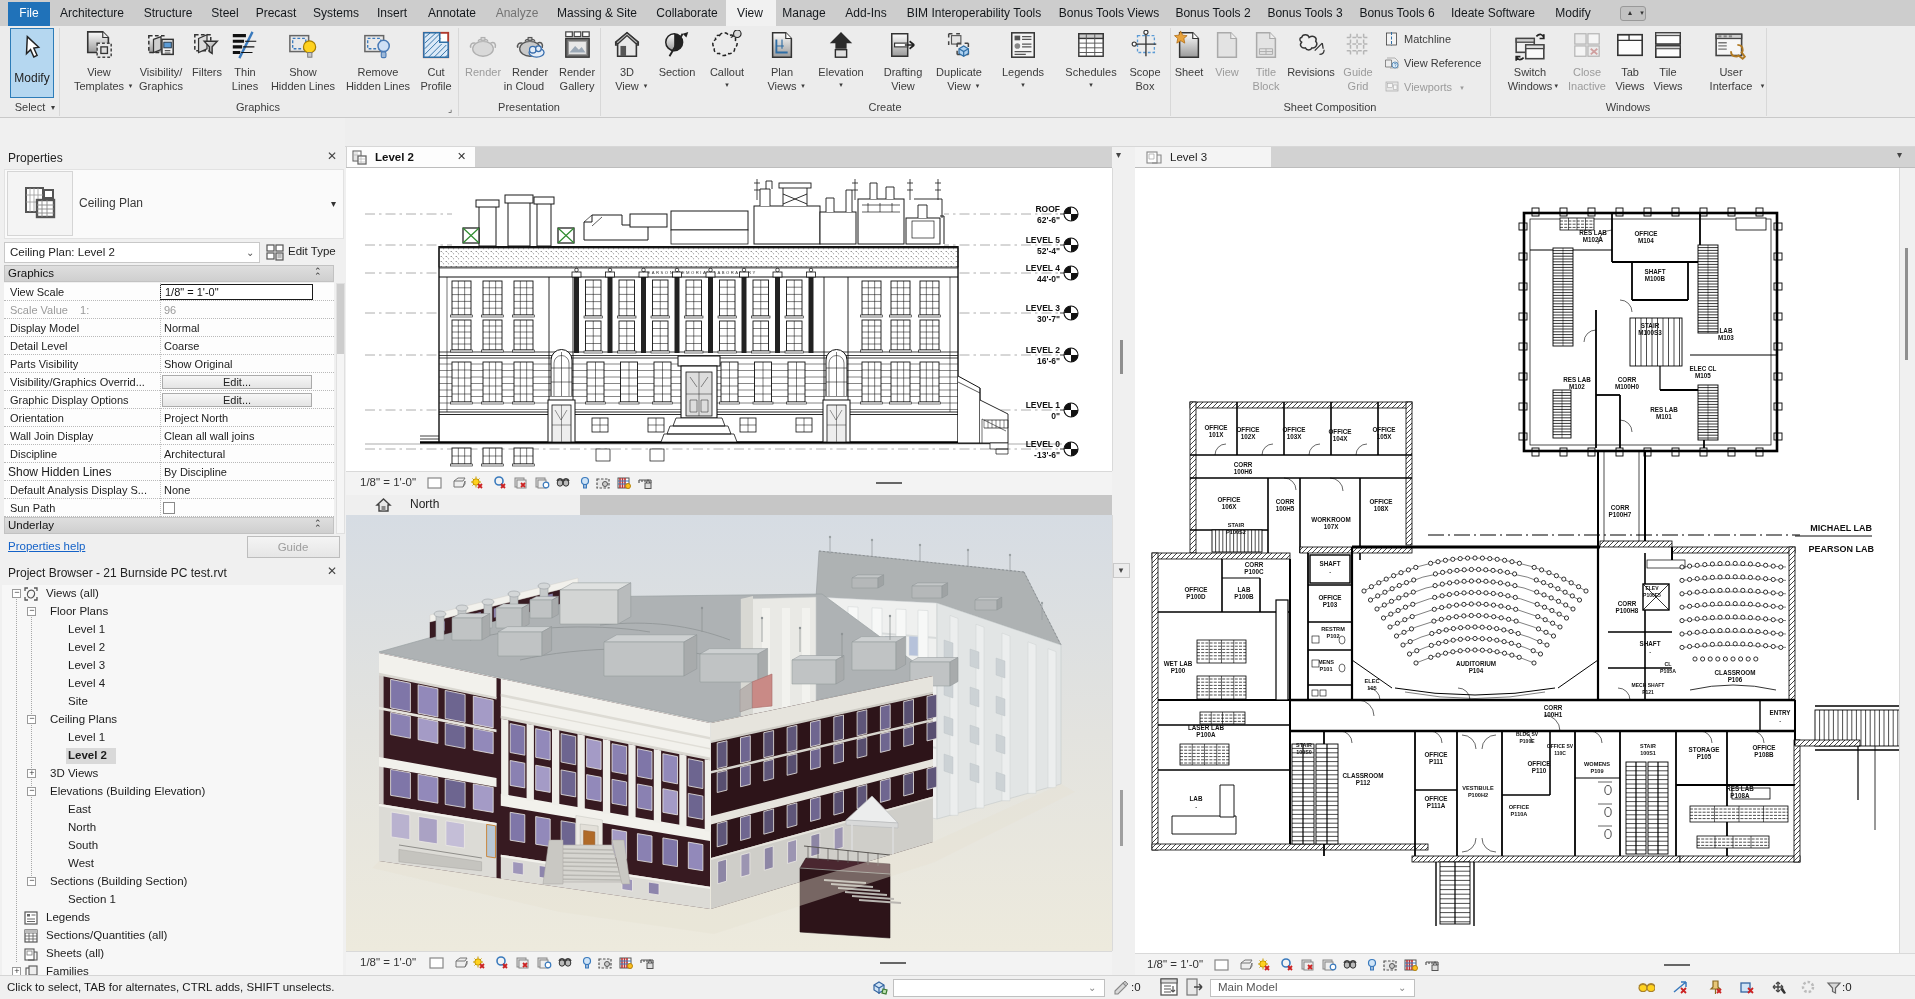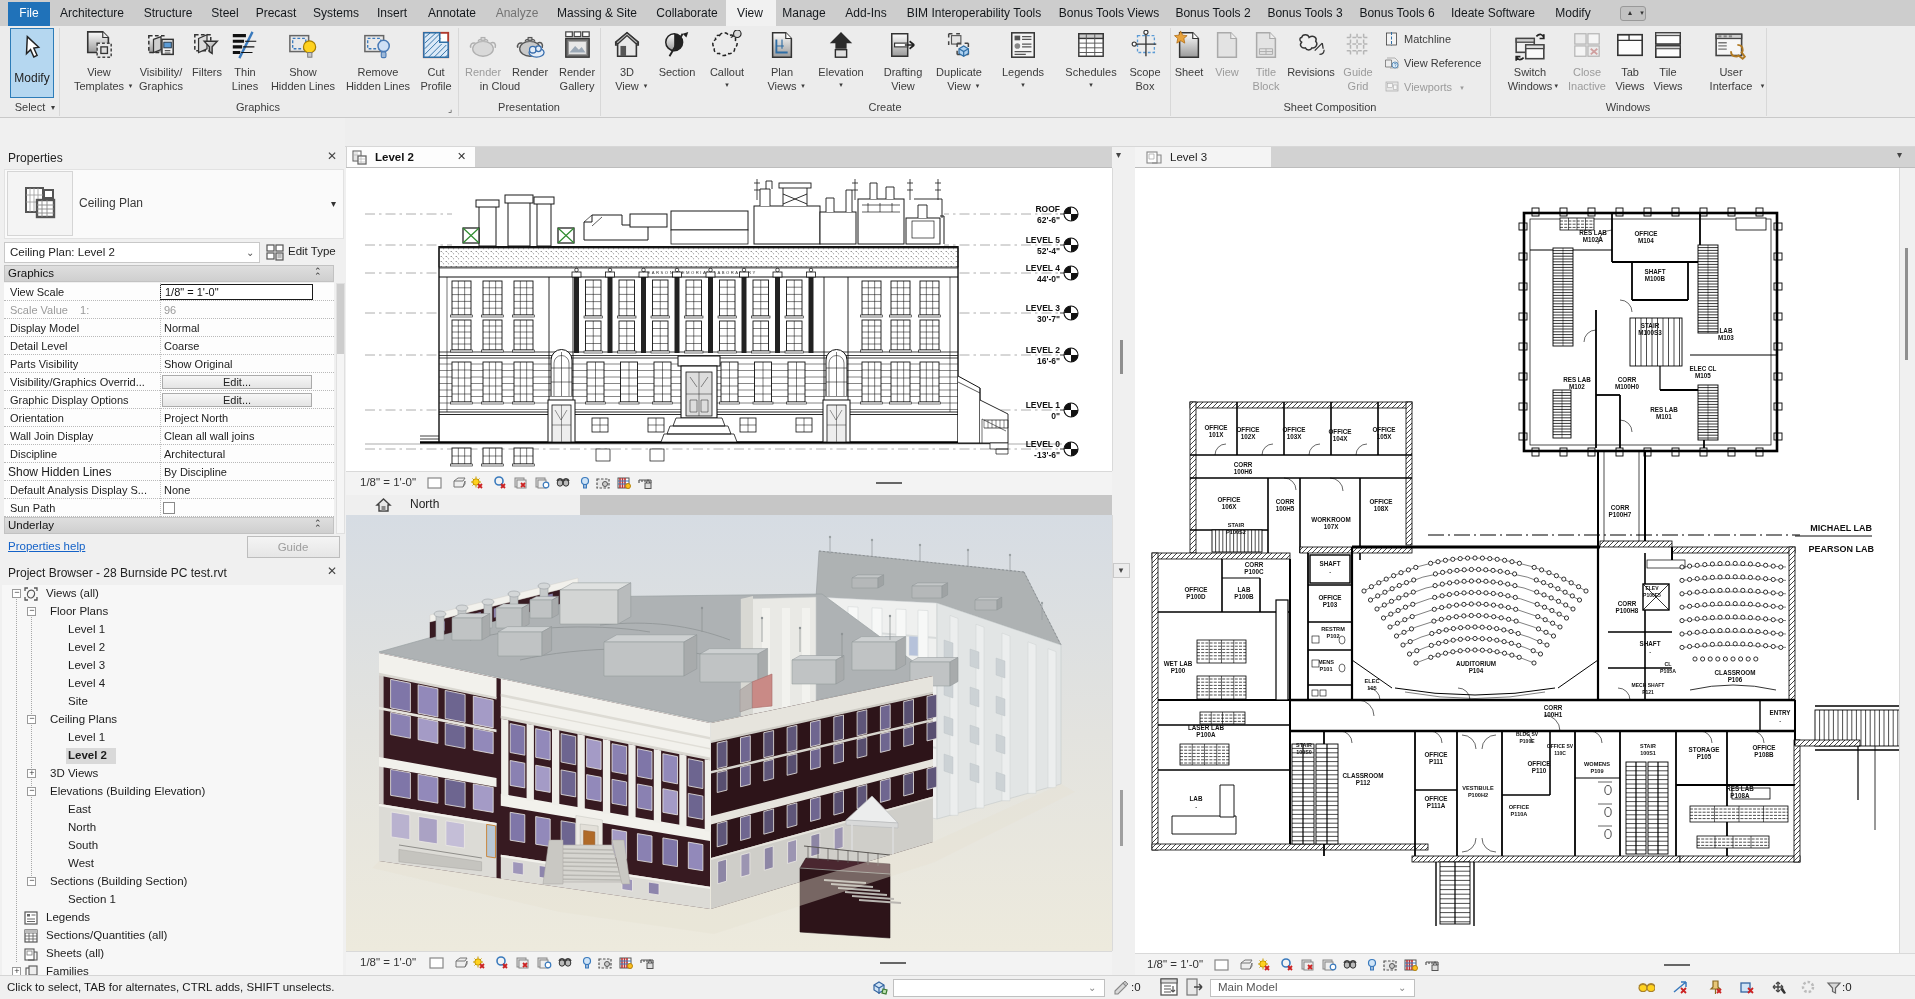--- a/index.html
+++ b/index.html
@@ -129,21 +129,21 @@
 <svg class="abs" style="left:515px;top:30px" width="30" height="30" viewBox="0 0 32 32">
     <ellipse cx="16" cy="20" rx="11" ry="8" fill="#c9c9c9" stroke="#555" stroke-width="1.4"></ellipse>
     <path d="M8 14c-4-1-6 2-5 5M24 14c4-2 6 1 5 5" fill="none" stroke="#555" stroke-width="1.6"></path>
     <path d="M11 12c0-3 10-3 10 0" fill="#c9c9c9" stroke="#555" stroke-width="1.4"></path>
     <rect x="14" y="8" width="4" height="3" fill="#c9c9c9" stroke="#555" stroke-width="1.2"></rect>
     <ellipse cx="23" cy="24" rx="8" ry="5" fill="#e4edf8" stroke="#3a6fae" stroke-width="1.4"></ellipse>
     <circle cx="19" cy="21" r="3.5" fill="#e4edf8" stroke="#3a6fae" stroke-width="1.4"></circle>
     <circle cx="25" cy="20" r="3" fill="#e4edf8" stroke="#3a6fae" stroke-width="1.4"></circle>
   </svg>
 <div class="abs tx ctr " style="left:530px;top:66px;font-size:11px;color:#3b3b3b;">Render</div>
-<div class="abs tx ctr " style="left:500px;top:80px;font-size:11px;color:#3b3b3b;">in Cloud</div>
+<div class="abs tx ctr " style="left:524px;top:80px;font-size:11px;color:#3b3b3b;">in Cloud</div>
 <svg class="abs" style="left:562px;top:30px" width="30" height="30" viewBox="0 0 32 32">
     <rect x="4" y="2" width="7" height="5" fill="#fff" stroke="#444" stroke-width="1.3"></rect>
     <rect x="13" y="2" width="7" height="5" fill="#fff" stroke="#444" stroke-width="1.3"></rect>
     <rect x="22" y="2" width="7" height="5" fill="#fff" stroke="#444" stroke-width="1.3"></rect>
     <rect x="4" y="9" width="25" height="20" fill="#6d6d6d" stroke="#333" stroke-width="1.4"></rect>
     <rect x="7" y="12" width="19" height="14" fill="#e8e8e8" stroke="#999" stroke-width="1"></rect>
     <path d="M8 24l6-7 4 4 3-3 4 6z" fill="#9aa7b5"></path>
   </svg>
 <div class="abs tx ctr " style="left:577px;top:66px;font-size:11px;color:#3b3b3b;">Render</div>
 <div class="abs tx ctr " style="left:577px;top:80px;font-size:11px;color:#3b3b3b;">Gallery</div>
@@ -393,21 +393,21 @@
 <div class="abs " style="left:4px;top:517px;width:330px;height:17px;background:linear-gradient(#dedede,#cfcfcf);border:1px solid #c2c2c2;"></div>
 <div class="abs tx " style="left:8px;top:519px;font-size:11.5px;color:#111;">Underlay</div>
 <div class="abs tx " style="left:314px;top:518px;font-size:9px;color:#333;">⌃</div>
 <div class="abs tx " style="left:314px;top:523px;font-size:9px;color:#333;">⌃</div>
 <div class="abs " style="left:336px;top:283px;width:9px;height:251px;background:#f5f5f5;border:1px solid #e0e0e0;"></div>
 <div class="abs " style="left:337px;top:284px;width:7px;height:70px;background:#cdcdcd;"></div>
 <div class="abs tx " style="left:8px;top:540px;font-size:11.5px;color:#1462c8;text-decoration:underline;">Properties help</div>
 <div class="abs " style="left:247px;top:536px;width:93px;height:22px;background:linear-gradient(#f4f4f4,#e6e6e6);border:1px solid #bdbdbd;"></div>
 <div class="abs tx ctr " style="left:293px;top:541px;font-size:11.5px;color:#9d9d9d;">Guide</div>
 <div class="abs " style="left:0px;top:563px;width:345px;height:412px;background:#f0f0f0;"></div>
-<div class="abs tx " style="left:8px;top:567px;font-size:12px;color:#222;">Project Browser - 28 Burnside PC test.rvt</div>
+<div class="abs tx " style="left:8px;top:567px;font-size:12px;color:#222;">Project Browser - 21 Burnside PC test.rvt</div>
 <div class="abs tx " style="left:327px;top:565px;font-size:12px;color:#444;">✕</div>
 <div class="abs " style="left:2px;top:585px;width:341px;height:390px;background:#f7f7f7;"></div>
 <div class="abs " style="left:16px;top:594px;width:1px;height:368px;border-left:1px dotted #a8a8a8;"></div>
 <div class="abs " style="left:31px;top:612px;width:1px;height:266px;border-left:1px dotted #a8a8a8;"></div>
 <div class="abs " style="left:12px;top:589px;width:9px;height:9px;background:#fff;border:1px solid #9a9a9a;"></div>
 <div class="abs tx ctr " style="left:17px;top:587px;font-size:9px;color:#333;">−</div>
 <svg class="abs" style="left:24px;top:587px" width="14" height="14" viewBox="0 0 14 14">
     <path d="M1 4V1h3M10 1h3v3M13 10v3h-3M4 13H1v-3" stroke="#555" stroke-width="1.3" fill="none"></path>
     <ellipse cx="7" cy="7" rx="3.5" ry="4" fill="none" stroke="#555" stroke-width="1.2" transform="rotate(20 7 7)"></ellipse>
   </svg>

